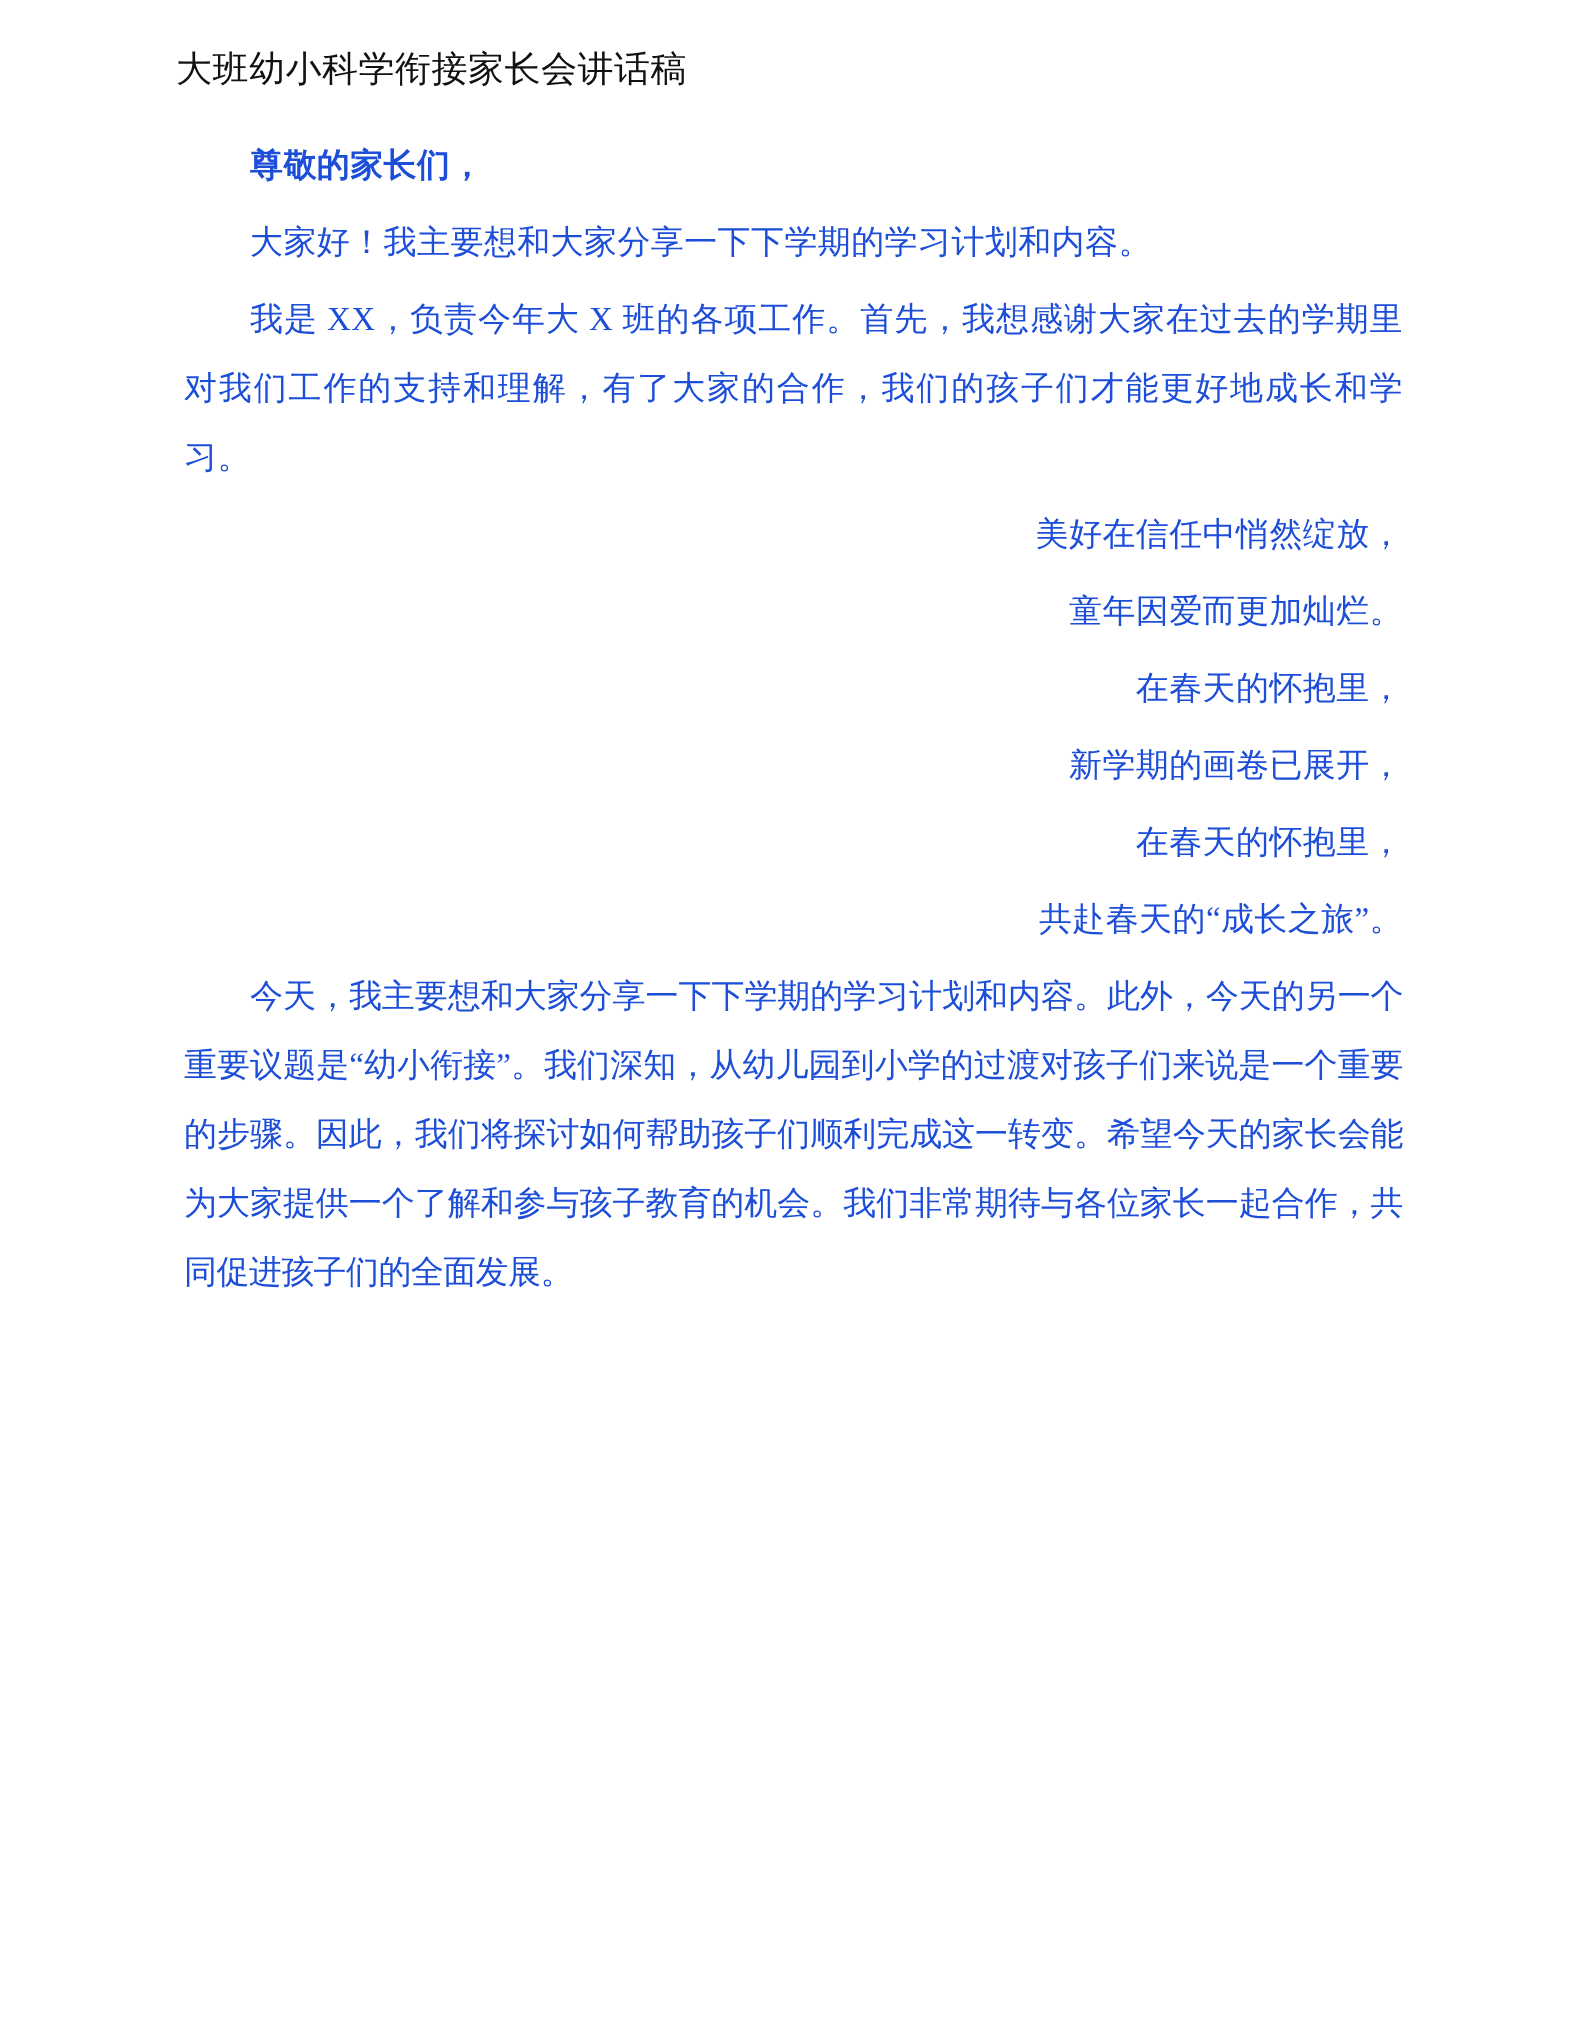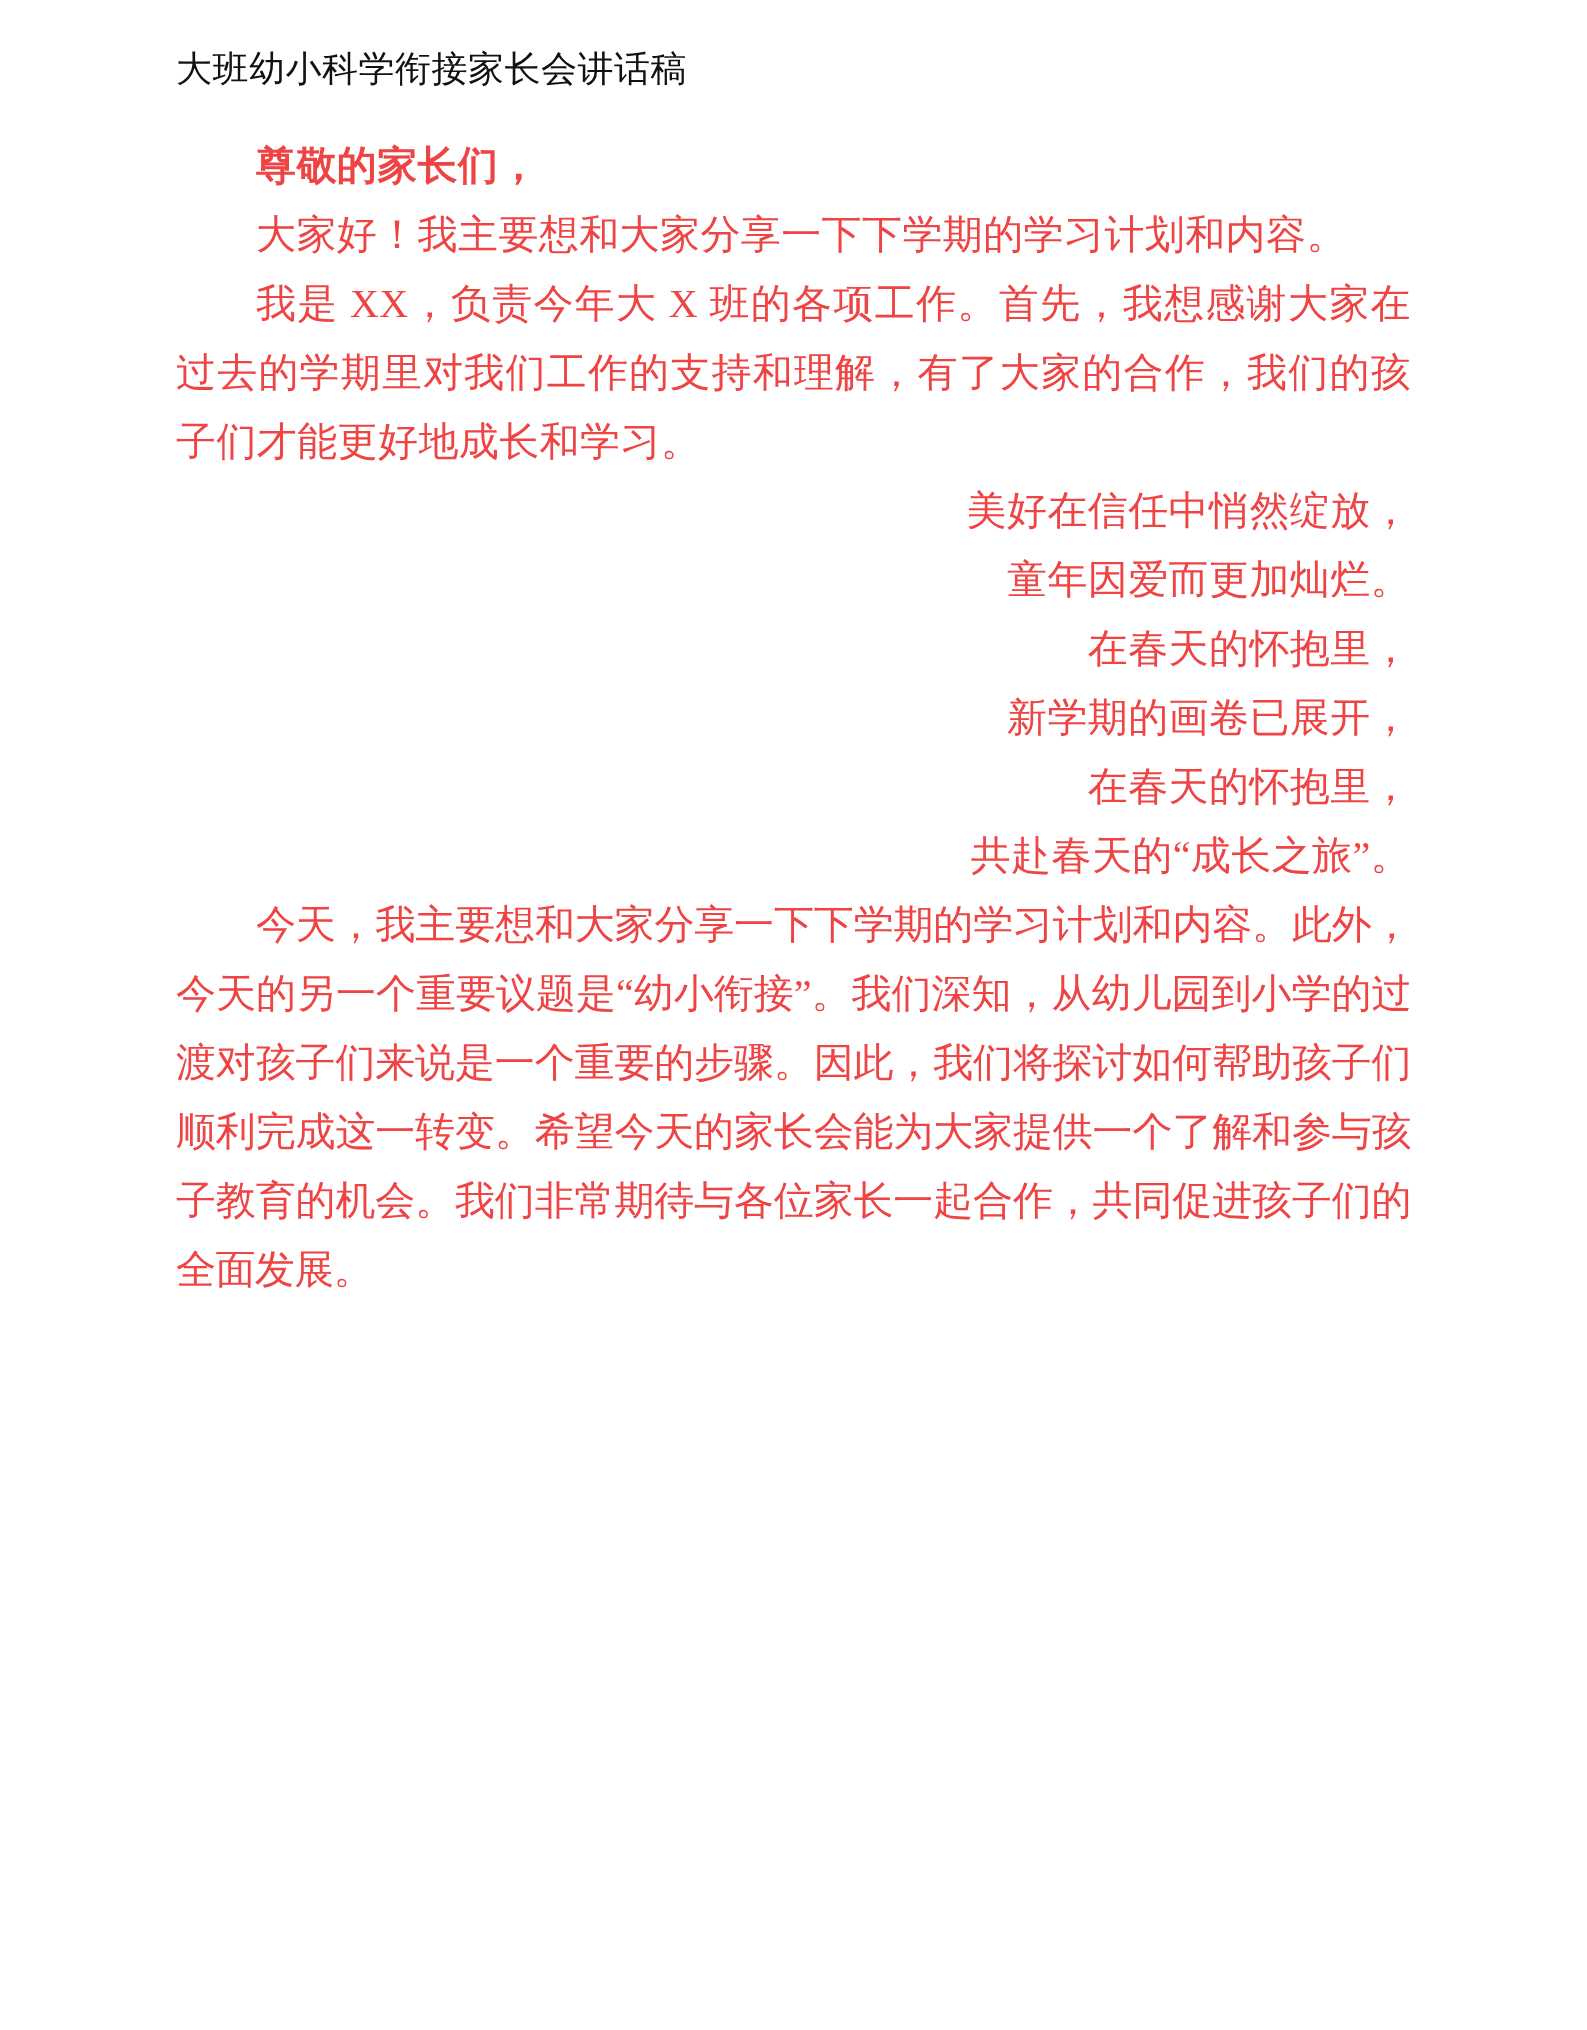--- a/index.html
+++ b/index.html
@@ -43,27 +43,27 @@
     font-weight: 500;
     font-size: 36px;
     line-height: 1.3;
     letter-spacing: 0.5px;
     color: #111111;
   }
   .body-block {
     margin-top: 38px;
   }
   p.para {
-    margin: 0;
-    font-size: 40px;
+    margin: 8px;
+    font-size: 33px;
     line-height: 69px;
     text-align: justify;
     text-justify: inter-ideograph;
     text-indent: 2em;
-    color: #ef4444;
+    color: #1d4ed8;
     letter-spacing: 0.4px;
   }
   p.para.salutation {
     font-weight: 700;
   }
   p.para.poem {
     text-align: right;
   }
   p.para.tight {
     letter-spacing: -0.6px;

